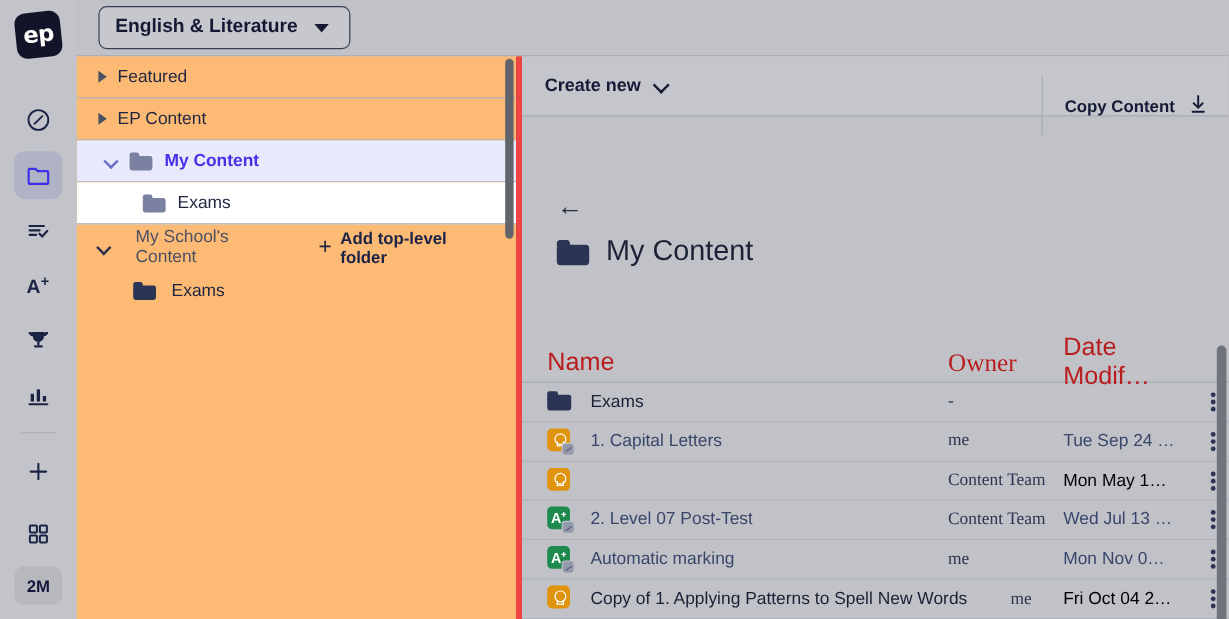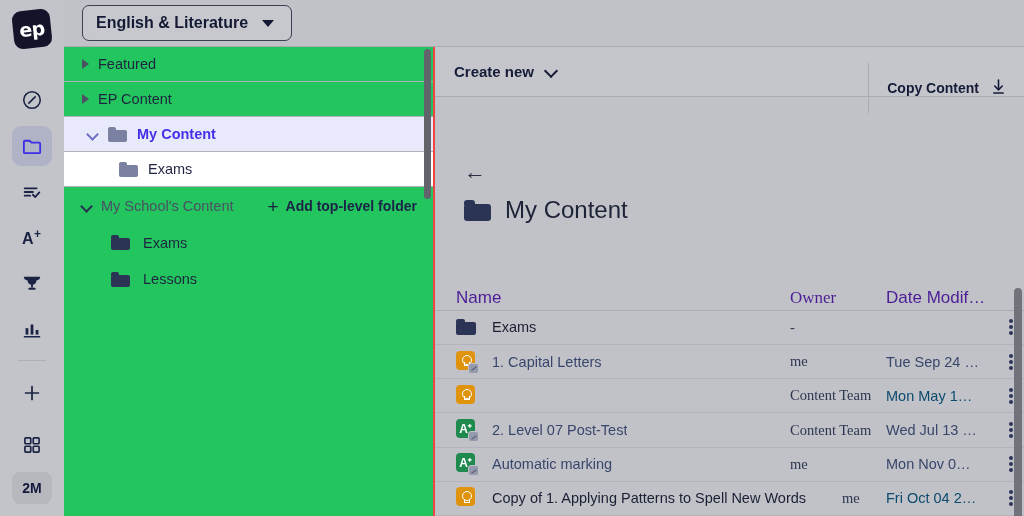--- a/index.html
+++ b/index.html
@@ -63,22 +63,22 @@
     border-left: 6px solid transparent; border-right: 6px solid transparent;
     border-top: 7px solid #141a33;
   }
 
   
   .body-row { flex: 1; display: flex; min-height: 0; }
 
   
   .tree {
     width: 371px; flex: 0 0 371px;
-    background: #22c55e;
-    border-right: 2px solid #ef4444;
+    background: #fdba74;
+    border-right: 5px solid #ef4444;
     position: relative; overflow: hidden;
   }
   .tree-row {
     height: 35px; display: flex; align-items: center;
     padding-left: 16px; gap: 9px;
     border-bottom: 1px solid #b0b2b9;
     font-size: 14.5px; color: #1f2540;
   }
   .tree-row.sub { border-bottom: none; }
   .tree-row.selected { background: #e8eafb; }
@@ -105,21 +105,21 @@
   .folder::before {
     content: ""; position: absolute; left: 0; top: 0;
     width: 8px; height: 4px; border-radius: 2px 2px 0 0; background: #2b3455;
   }
   .folder::after {
     content: ""; position: absolute; left: 0; top: 3px;
     width: 19px; height: 12px; border-radius: 2px; background: #2b3455;
   }
   .folder.muted::before, .folder.muted::after { background: #7b81a0; }
   .tree-header-row {
-    height: 38px; display: flex; align-items: center; gap: 9px;
+    height: 38px; display: flex; align-items: center; gap: 21px;
     padding: 0 16px; font-size: 14.5px; color: #4b5064;
   }
   .add-folder {
     margin-left: auto; display: flex; align-items: center; gap: 7px;
     color: #1b2346; font-size: 14px; font-weight: 700;
   }
   .plus-ico { font-size: 19px; font-weight: 400; line-height: 1; color:#1b2346;}
   .tree-sb {
     position: absolute; right: 2px; top: 2px;
     width: 7px; height: 150px; border-radius: 4px; background: #62646c;
@@ -160,39 +160,39 @@
     border-radius:3px 3px 0 0; background:#2b3455;
   }
   .folder-lg::after {
     content:""; position:absolute; left:0; top:4px; width:27px; height:17px;
     border-radius:3px; background:#2b3455;
   }
 
   .table-wrap { flex: 1; display: flex; flex-direction: column; min-height: 0; margin-top: 14px; }
   .thead {
     display: flex; align-items: center; height: 33px;
-    padding: 0 0 0 21px; font-size: 17px; color: #4c1d95;
+    padding: 0 0 0 21px; font-size: 21px; color: #b91c1c;
     border-bottom: 1px solid #a9abb2;
   }
   .col-name { flex: 1; min-width: 0; }
   .col-owner { width: 96px; flex: 0 0 96px; font-family: Liberation Serif, serif; }
   .col-date  { width: 112px; flex: 0 0 112px; }
   .col-kebab { width: 26px; flex: 0 0 26px; }
   .trow {
     display: flex; align-items: center; height: 45.5px;
     padding-left: 21px; border-bottom: 1px solid #b2b4bb;
     font-size: 14.5px; color: #2d3550;
   }
   .trow .cell-name { display: flex; align-items: center; gap: 14px; flex: 1; min-width: 0; }
   .name-text { white-space: nowrap; overflow: hidden; text-overflow: ellipsis; }
   .link { color: #39466b; }
   .dark { color: #1a1f33; }
   .owner { color: #2d3550; white-space: nowrap; }
   .date { color: #39466b; white-space: nowrap; overflow: hidden; text-overflow: ellipsis; }
-  .date.dark { color: #0c4a6e; }
+  .date.dark { color: #000000; }
   .kebab { color: #2b3455; font-size: 17px; letter-spacing: 0; line-height: 6px; text-align: center; }
   .kebab span { display:block; width:4px; height:4px; border-radius:50%; background:#2b3455; margin:2px auto; }
 
   .tile { width: 22px; height: 22px; position: relative; flex: 0 0 22px; }
   .tile .sq {
     position: absolute; left:0; top:0; width: 19px; height: 19px;
     border-radius: 4px; display:flex; align-items:center; justify-content:center;
   }
   .tile .sq.orange { background: #e0930d; }
   .tile .sq.green  { background: #1e8a4e; }
@@ -343,24 +343,20 @@
           <span>My School's Content</span>
           <span class="add-folder">
             <span class="plus-ico">+</span>
             <span>Add top-level folder</span>
           </span>
         </div>
 
         <div class="tree-row sub" style="padding-left:47px;gap:13px">
           <span class="folder"></span>
           <span class="tree-label">Exams</span>
-        </div>
-        <div class="tree-row sub" style="padding-left:47px;gap:13px;height:38px">
-          <span class="folder"></span>
-          <span class="tree-label">Lessons</span>
         </div>
 
         <div class="tree-sb"></div>
       </div>
 
       <div class="main">
 
         <div class="main-toolbar">
           <div class="create-new">
             <span>Create new</span>

